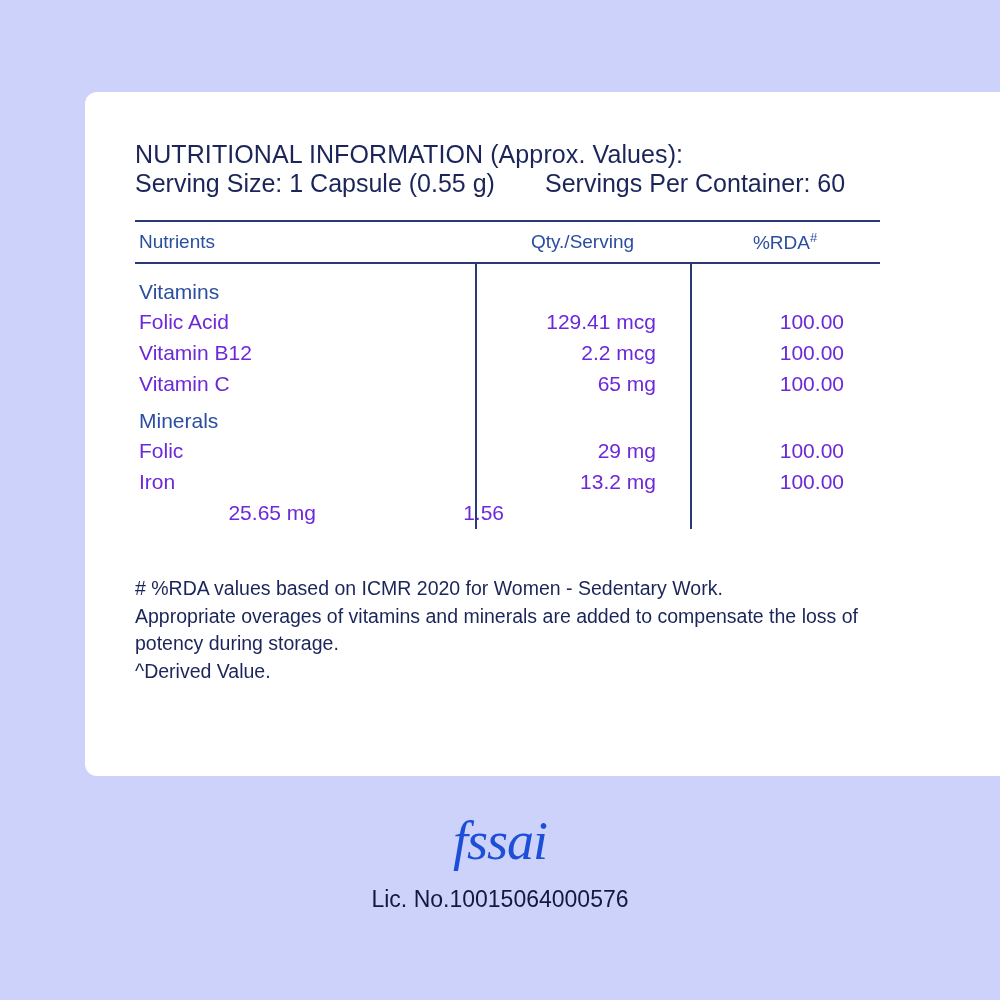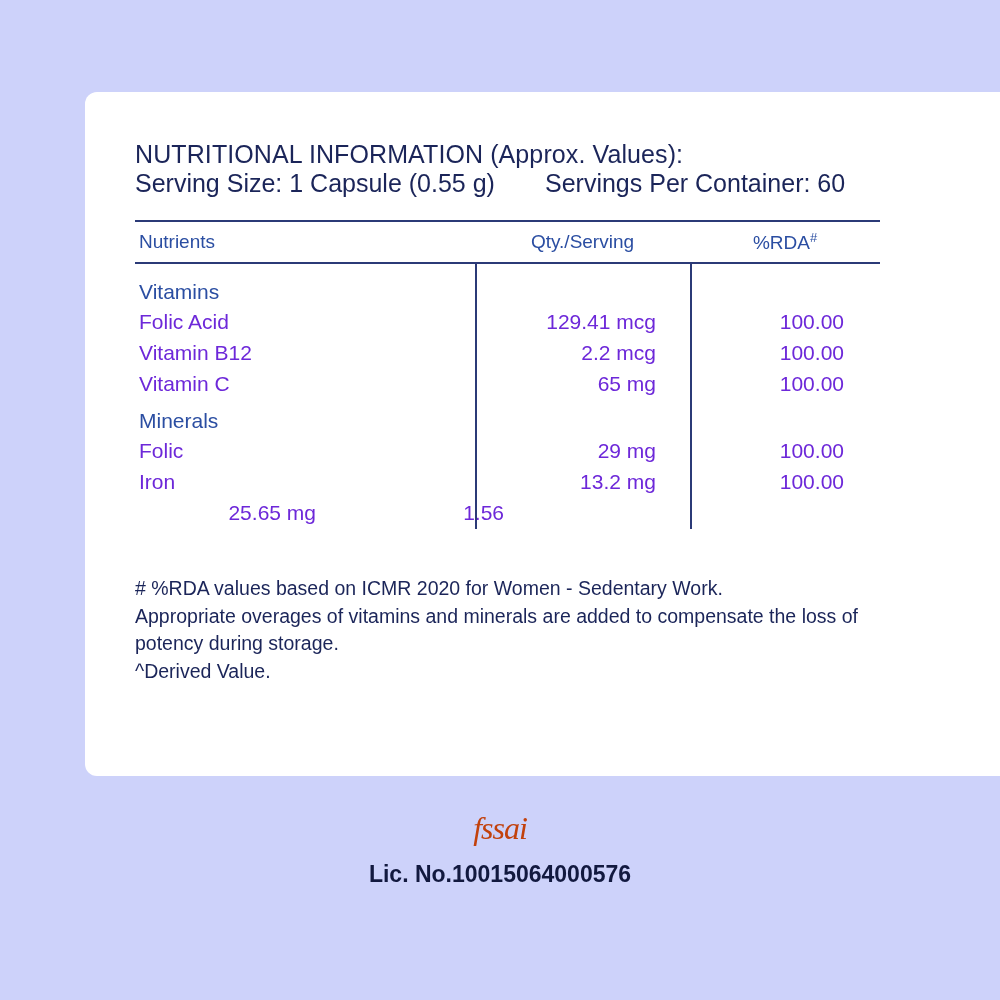--- a/index.html
+++ b/index.html
@@ -123,29 +123,28 @@
   .footer {
     position: absolute;
     left: 0;
     top: 810px;
     width: 1000px;
     text-align: center;
   }
   .fssai-logo {
     font-family: "Liberation Serif", serif;
     font-style: italic;
-    font-size: 32px;
-    color: #c2410c;
+    font-size: 54px;
+    color: #1d4ed8;
     letter-spacing: -1px;
   }
   .lic {
     margin-top: 14px;
     font-size: 23px;
     color: #12193f;
-    font-weight: bold;
   }
 </style>
 </head>
 <body>
 
 <div class="page">
 
   <div class="card">
     <div class="card-inner">
 

